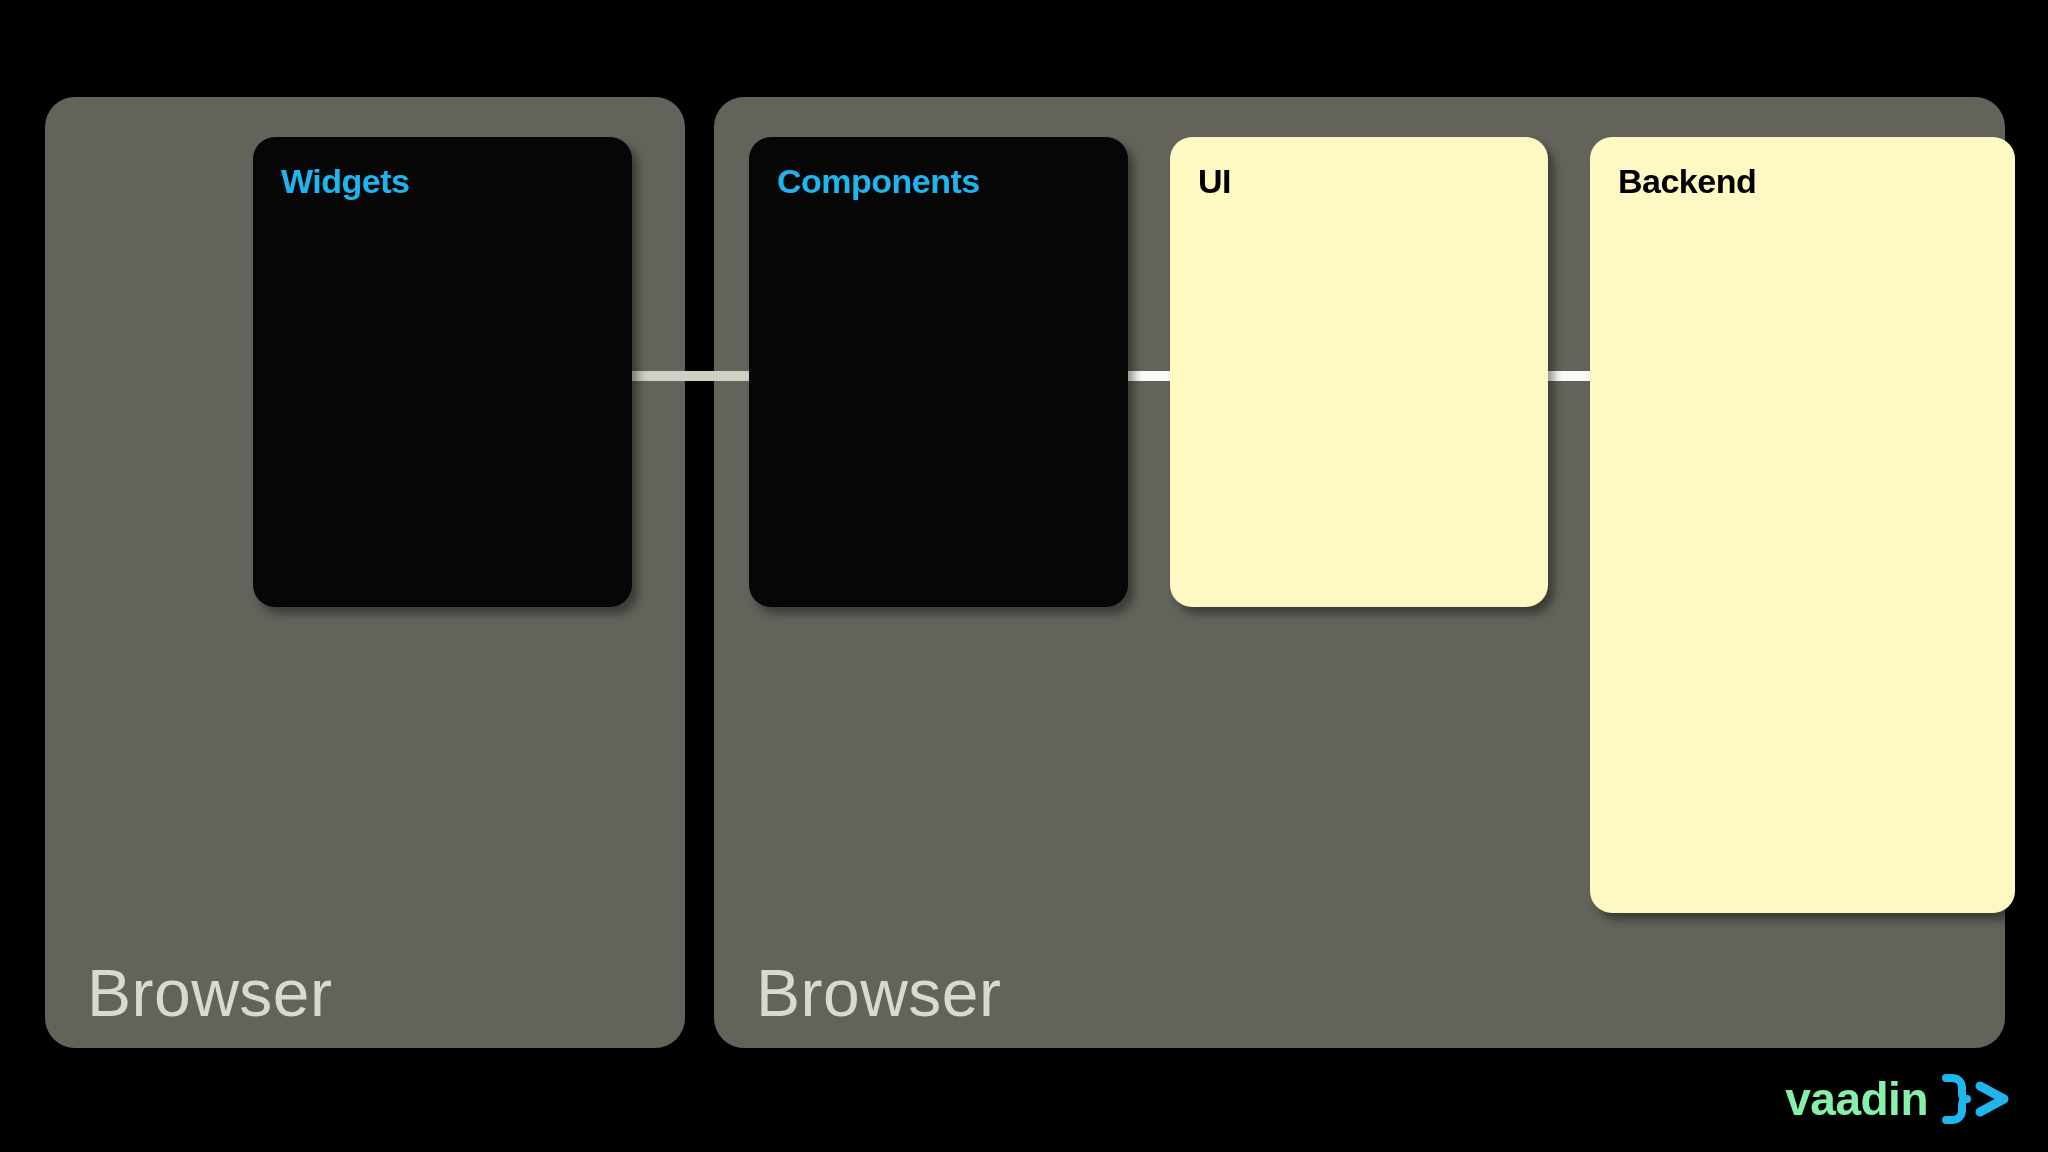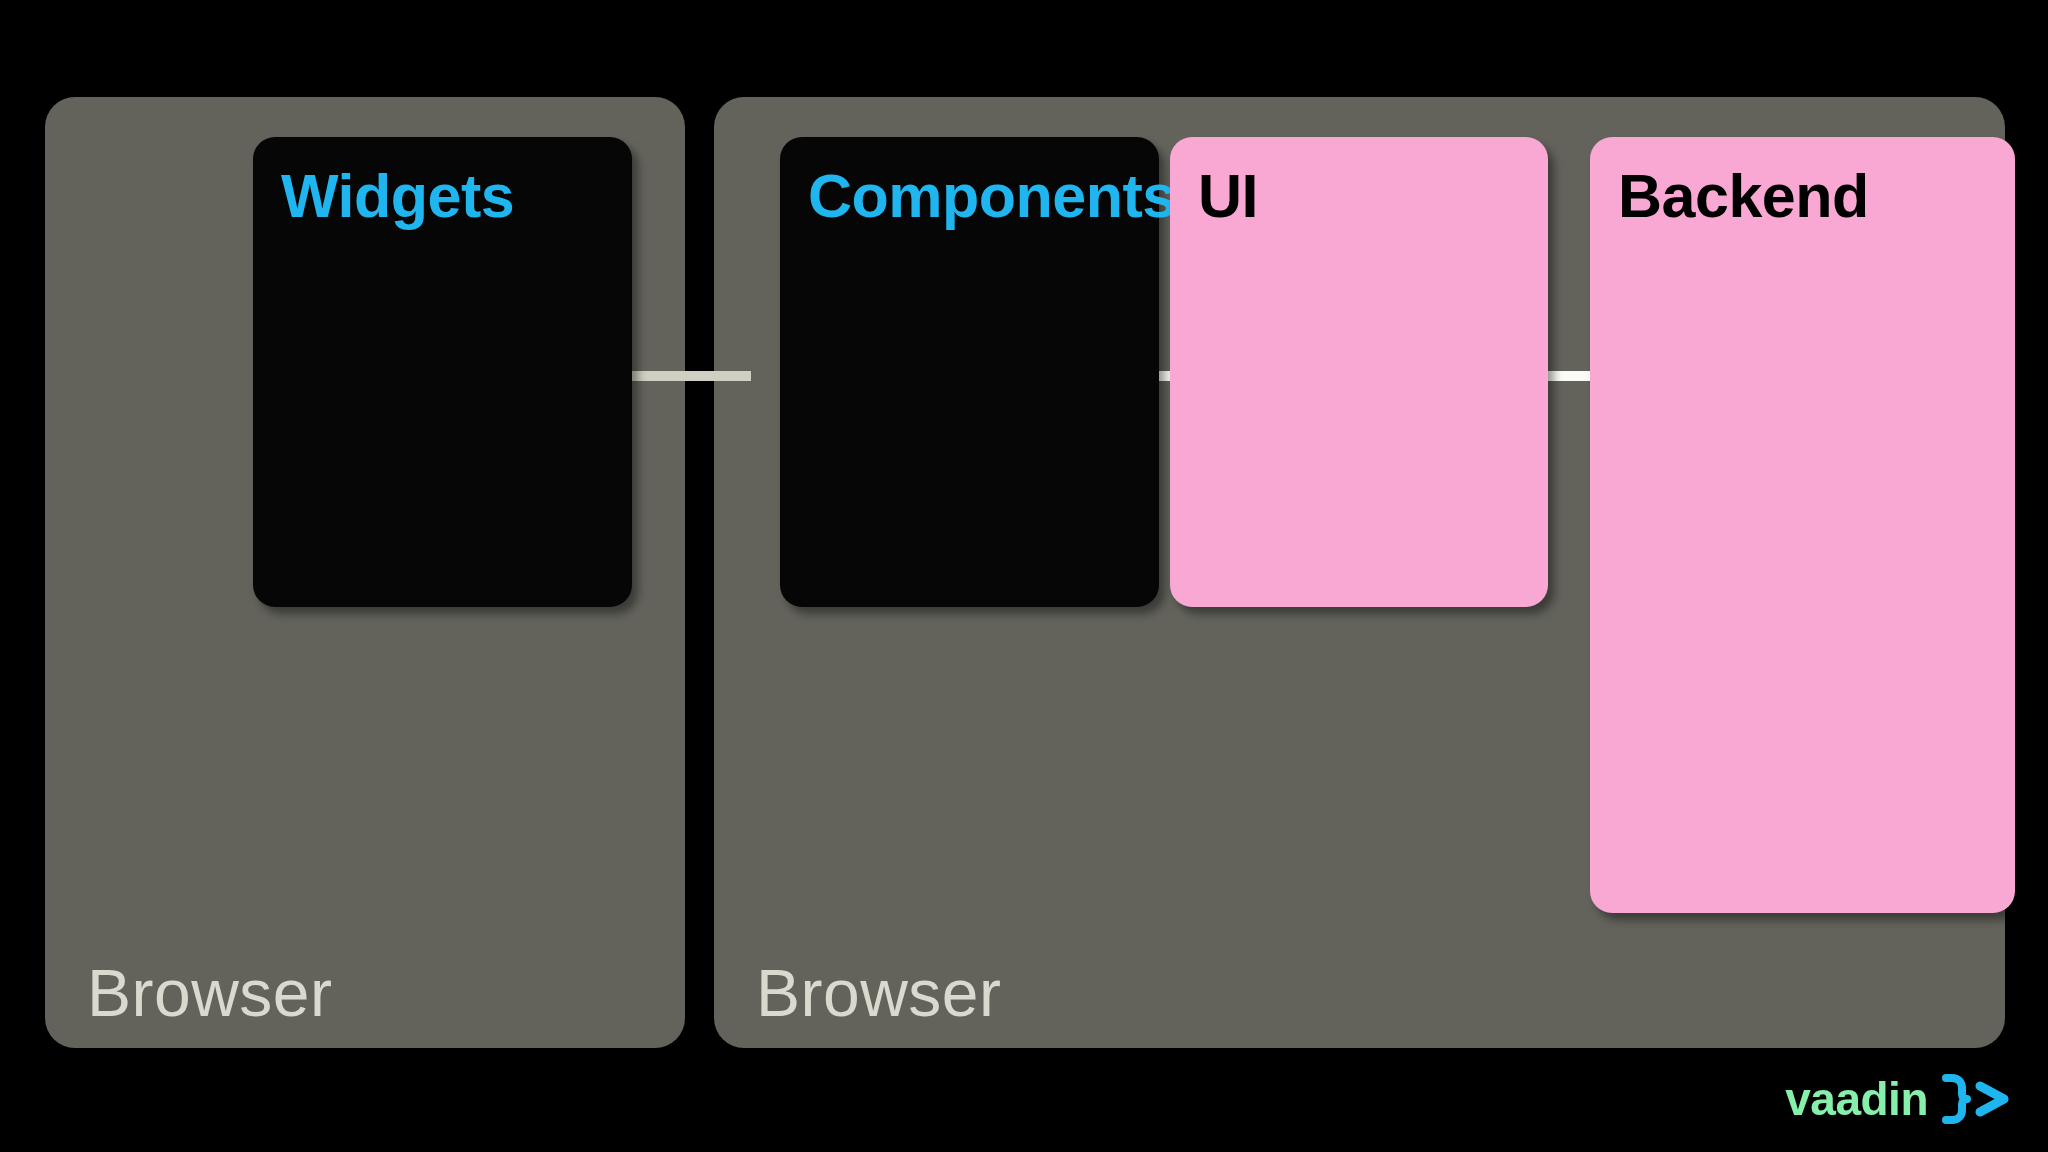--- a/index.html
+++ b/index.html
@@ -54,52 +54,51 @@
   .card {
     position: absolute;
     border-radius: 22px;
     box-sizing: border-box;
     box-shadow: 6px 7px 9px rgba(0,0,0,0.40);
   }
   .card-title {
     position: absolute;
     left: 28px;
     top: 26px;
-    font-size: 61px;
+    font-size: 34px;
     font-weight: 700;
     line-height: 1.1;
     letter-spacing: -0.5px;
     white-space: nowrap;
     text-align: center;
   }
   .card.dark {
     background: #060606;
   }
   .card.dark .card-title {
     color: #1FB6F0;
   }
   .card.light {
-    background: #f9a8d4;
+    background: #fef9c3;
   }
   .card.light .card-title {
     color: #000000;
   }
 
   #card-widgets {
     left: 253px;
     top: 137px;
     width: 379px;
     height: 470px;
   }
   #card-components {
     left: 749px;
     top: 137px;
     width: 379px;
     height: 470px;
-    margin-left: 31px;
   }
   #card-ui {
     left: 1170px;
     top: 137px;
     width: 378px;
     height: 470px;
   }
   #card-backend {
     left: 1590px;
     top: 137px;

